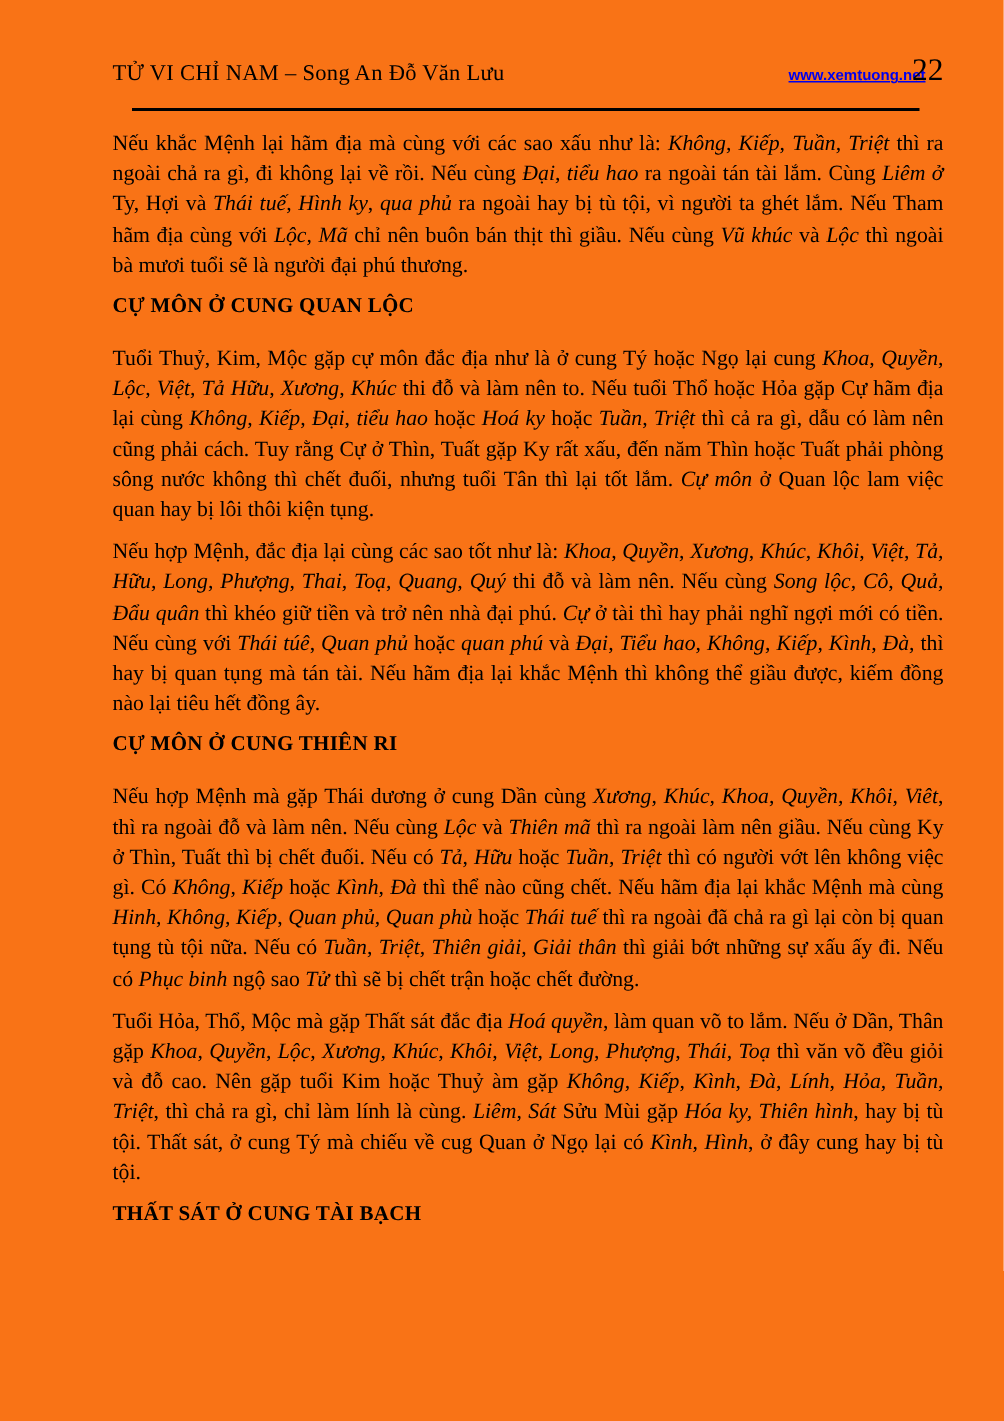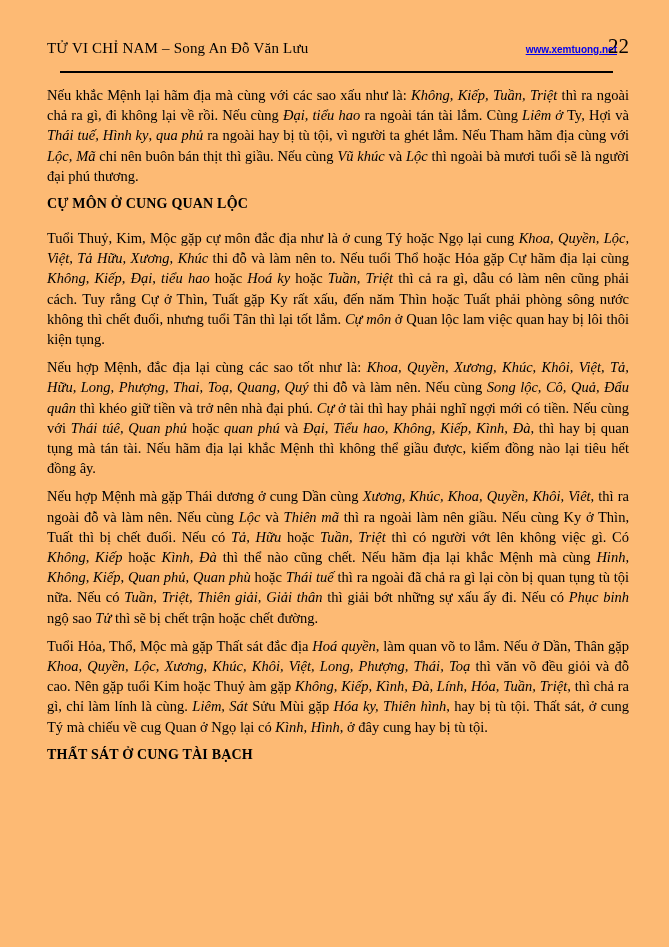--- a/index.html
+++ b/index.html
@@ -11,22 +11,22 @@
     width: 669px;
     height: 947px;
     overflow: hidden;
     font-family: "Liberation Serif", serif;
     color: #000000;
   }
   .page {
     box-sizing: border-box;
     width: 669px;
     height: 947px;
-    padding: 38px 40px 0 47px;
-    background: #fdba74;
+    padding: 38px 40px 0 75px;
+    background: #f97316;
   }
   .hdr {
     display: flex;
     justify-content: space-between;
     align-items: baseline;
     font-size: 15px;
     line-height: 16px;
     white-space: nowrap;
   }
   .hdr-title {
@@ -87,17 +87,18 @@
       <a class="hdr-url" style="color: rgb(0, 0, 238);">www.xemtuong.net</a>
       <span class="hdr-pagenum">22</span>
     </span>
   </div>
   <div class="divider"></div>
   <div class="doc-body">
       <p><span>Nếu khắc Mệnh lại hãm địa mà cùng với các sao xấu như là: </span><i>Không, Kiếp, Tuần, Triệt</i><span> thì ra ngoài chả ra gì, đi không lại về rồi. Nếu cùng </span><i>Đại, tiểu hao</i><span> ra ngoài tán tài lắm. Cùng </span><i>Liêm ở</i><span> Ty, Hợi và </span><i>Thái tuế, Hình ky</i><span>, </span><i>qua phủ</i><span> ra ngoài hay bị tù tội, vì người ta ghét lắm. Nếu Tham hãm địa cùng với </span><i>Lộc, Mã</i><span> chỉ nên buôn bán thịt thì giầu. Nếu cùng </span><i>Vũ khúc</i><span> và </span><i>Lộc</i><span> thì ngoài bà mươi tuổi sẽ là người đại phú thương.</span></p>
       <h2>CỰ MÔN Ở CUNG QUAN LỘC</h2>
       <p><span>Tuổi Thuỷ, Kim, Mộc gặp cự môn đắc địa như là ở cung Tý hoặc Ngọ lại cung </span><i>Khoa, Quyền, Lộc, Việt, Tả Hữu, Xương, Khúc</i><span> thi đỗ và làm nên to. Nếu tuổi Thổ hoặc Hỏa gặp Cự hãm địa lại cùng </span><i>Không, Kiếp, Đại</i><span>, </span><i>tiểu hao</i><span> hoặc </span><i>Hoá ky</i><span> hoặc </span><i>Tuần, Triệt</i><span> thì cả ra gì, dẫu có làm nên cũng phải cách. Tuy rằng Cự ở Thìn, Tuất gặp Ky rất xấu, đến năm Thìn hoặc Tuất phải phòng sông nước không thì chết đuối, nhưng tuổi Tân thì lại tốt lắm. </span><i>Cự môn</i><span> ở Quan lộc lam việc quan hay bị lôi thôi kiện tụng.</span></p>
       <p><span>Nếu hợp Mệnh, đắc địa lại cùng các sao tốt như là: </span><i>Khoa, Quyền, Xương, Khúc, Khôi, Việt, Tả, Hữu, Long, Phượng, Thai, Toạ, Quang, Quý</i><span> thi đỗ và làm nên. Nếu cùng </span><i>Song lộc, Cô, Quả, Đẩu quân</i><span> thì khéo giữ tiền và trở nên nhà đại phú. </span><i>Cự</i><span> ở tài thì hay phải nghĩ ngợi mới có tiền. Nếu cùng với </span><i>Thái túê</i><span>, </span><i>Quan phủ</i><span> hoặc </span><i>quan phú</i><span> và </span><i>Đại, Tiểu hao, Không, Kiếp, Kình, Đà,</i><span> thì hay bị quan tụng mà tán tài. Nếu hãm địa lại khắc Mệnh thì không thể giầu được, kiếm đồng nào lại tiêu hết đồng ây.</span></p>
+      <h2>CỰ MÔN Ở CUNG THIÊN RI</h2>
       <p><span>Nếu hợp Mệnh mà gặp Thái dương ở cung Dần cùng </span><i>Xương, Khúc, Khoa, Quyền, Khôi, Viêt</i><span>, thì ra ngoài đỗ và làm nên. Nếu cùng </span><i>Lộc</i><span> và </span><i>Thiên mã</i><span> thì ra ngoài làm nên giầu. Nếu cùng Ky ở Thìn, Tuất thì bị chết đuối. Nếu có </span><i>Tả, Hữu</i><span> hoặc </span><i>Tuần, Triệt</i><span> thì có người vớt lên không việc gì. Có </span><i>Không, Kiếp</i><span> hoặc </span><i>Kình, Đà</i><span> thì thể nào cũng chết. Nếu hãm địa lại khắc Mệnh mà cùng </span><i>Hinh, Không, Kiếp</i><span>, </span><i>Quan phủ, Quan phù</i><span> hoặc </span><i>Thái tuế</i><span> thì ra ngoài đã chả ra gì lại còn bị quan tụng tù tội nữa. Nếu có </span><i>Tuần, Triệt, Thiên giải, Giải thân</i><span> thì giải bớt những sự xấu ấy đi. Nếu có </span><i>Phục binh</i><span> ngộ sao </span><i>Tử</i><span> thì sẽ bị chết trận hoặc chết đường.</span></p>
       <p><span>Tuổi Hỏa, Thổ, Mộc mà gặp Thất sát đắc địa </span><i>Hoá quyền</i><span>, làm quan võ to lắm. Nếu ở Dần, Thân gặp </span><i>Khoa, Quyền, Lộc, Xương, Khúc, Khôi, Việt, Long, Phượng, Thái, Toạ</i><span> thì văn võ đều giỏi và đỗ cao. Nên gặp tuổi Kim hoặc Thuỷ àm gặp </span><i>Không, Kiếp, Kình, Đà, Lính, Hỏa, Tuần, Triệt</i><span>, thì chả ra gì, chỉ làm lính là cùng. </span><i>Liêm, Sát</i><span> Sửu Mùi gặp </span><i>Hóa ky, Thiên hình</i><span>, hay bị tù tội. Thất sát, ở cung Tý mà chiếu về cug Quan ở Ngọ lại có </span><i>Kình, Hình</i><span>, ở đây cung hay bị tù tội.</span></p>
       <h2>THẤT SÁT Ở CUNG TÀI BẠCH</h2>
     </div>
 </div>
 
 </body></html>

